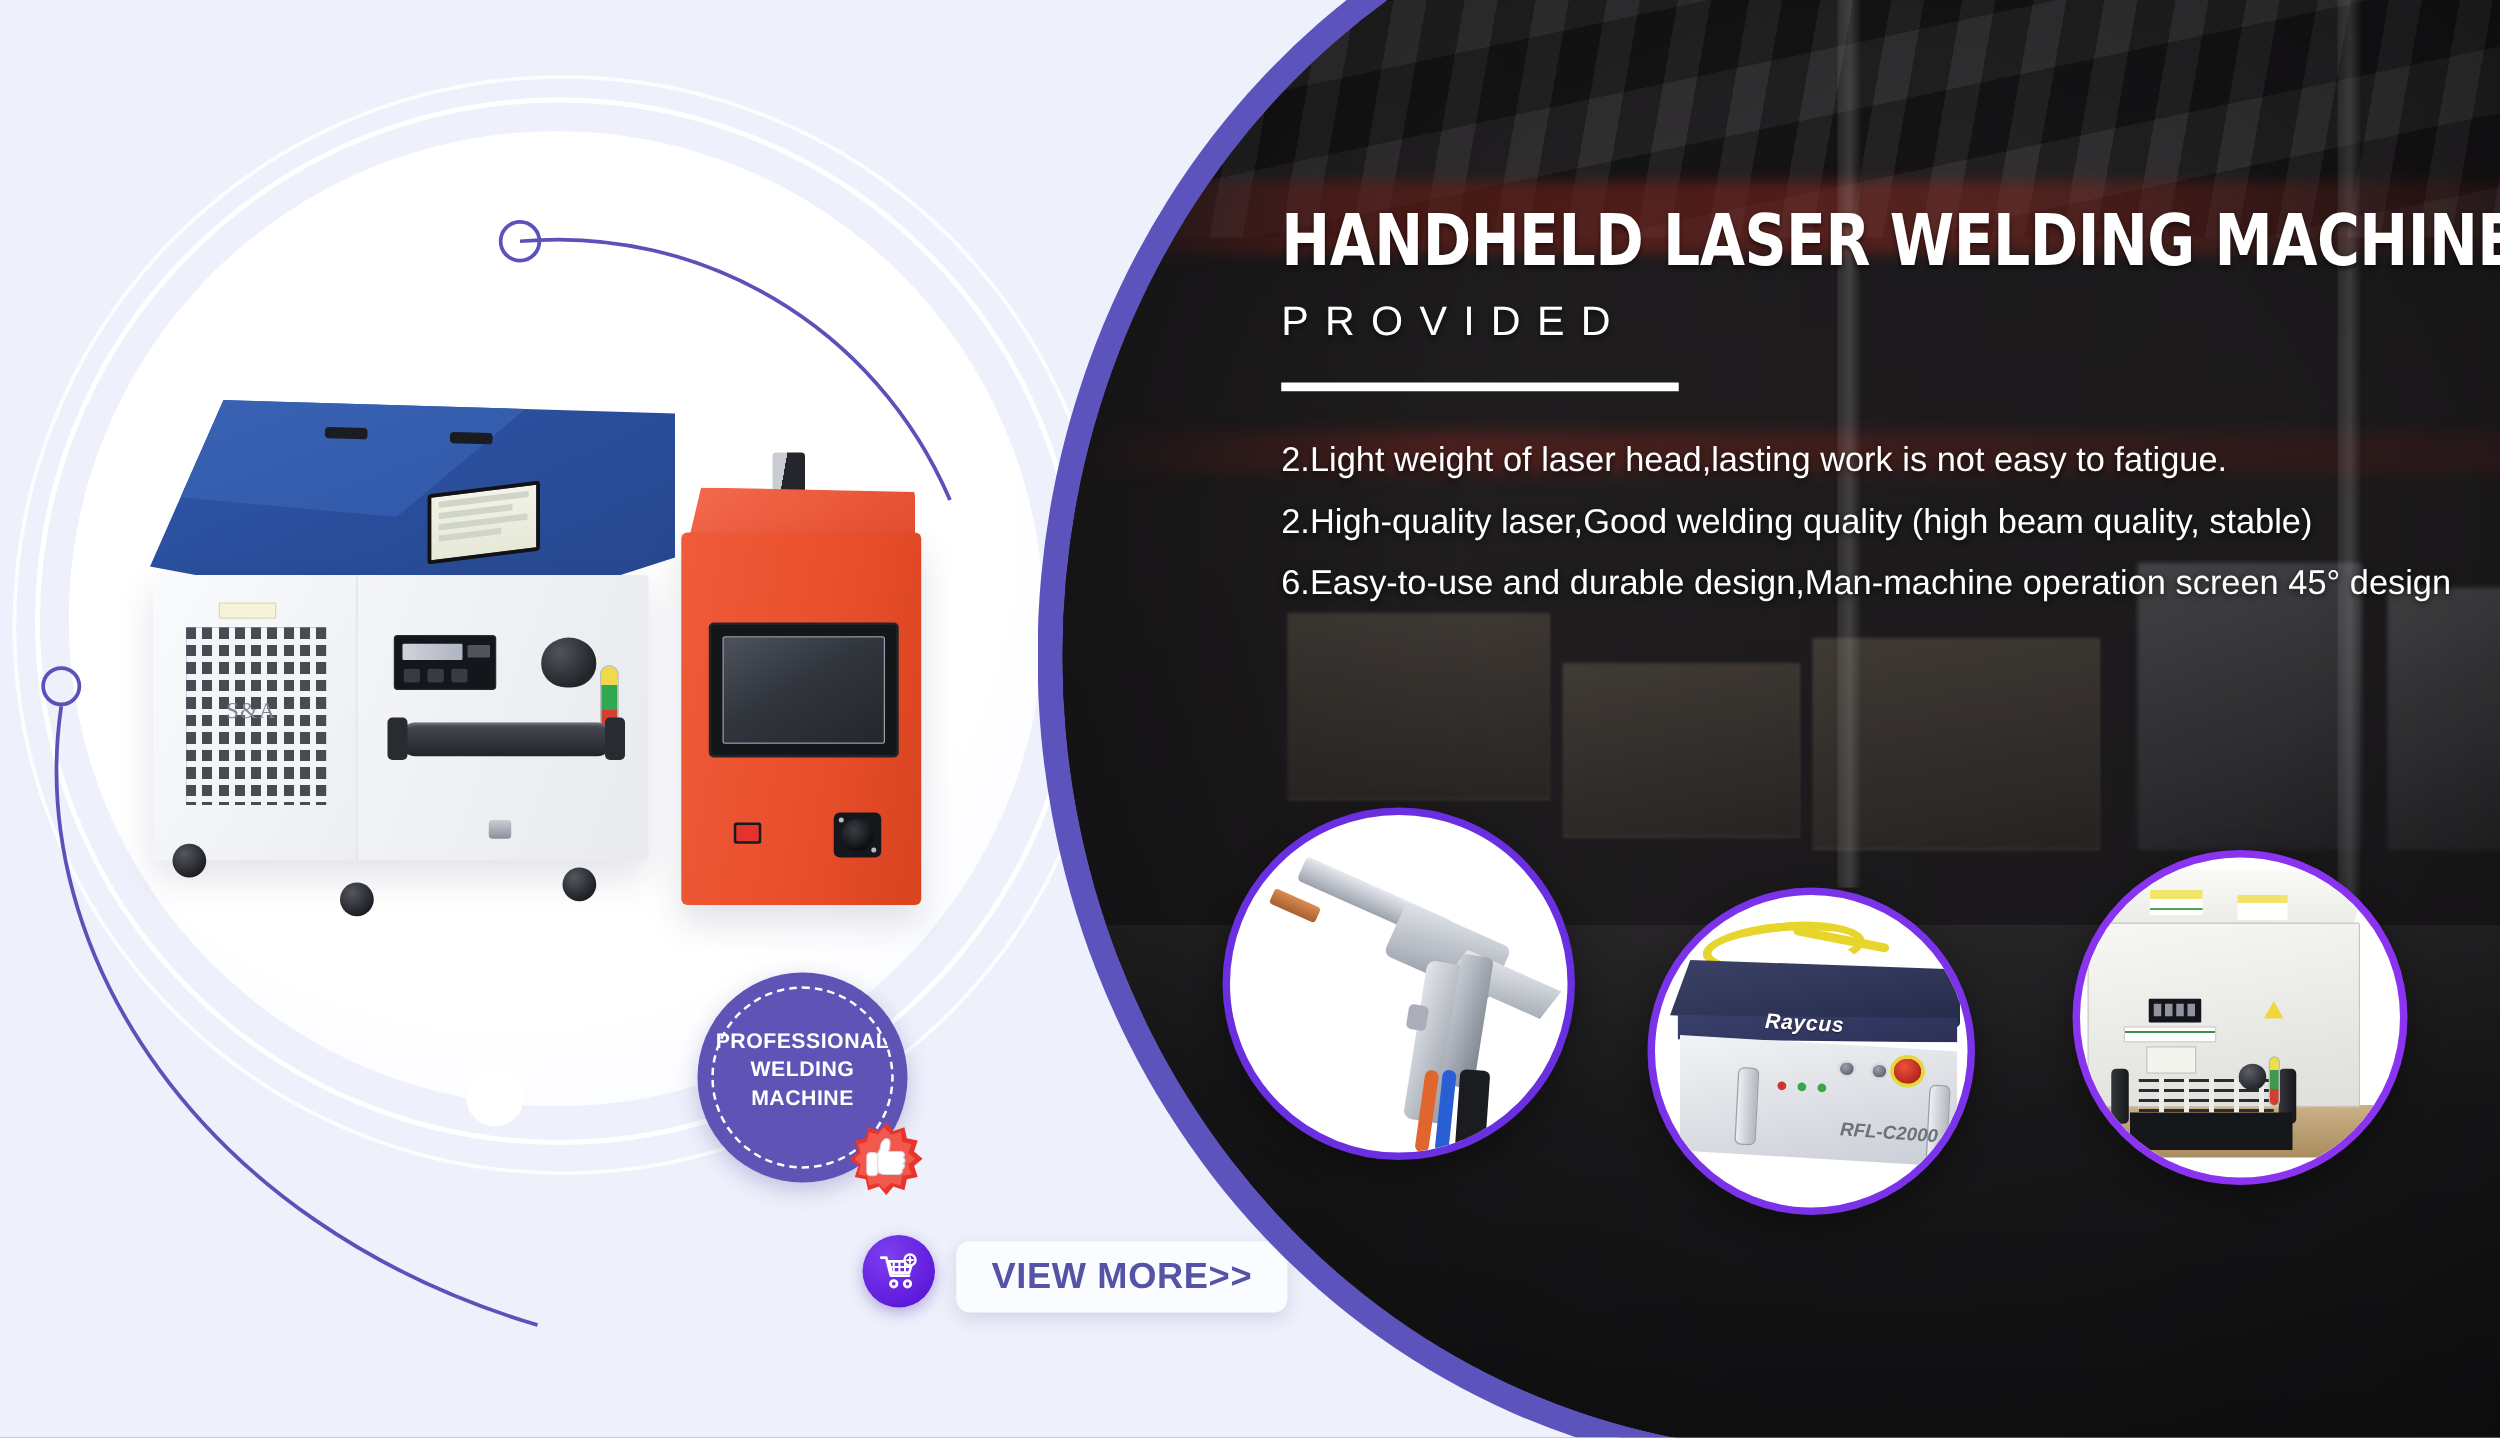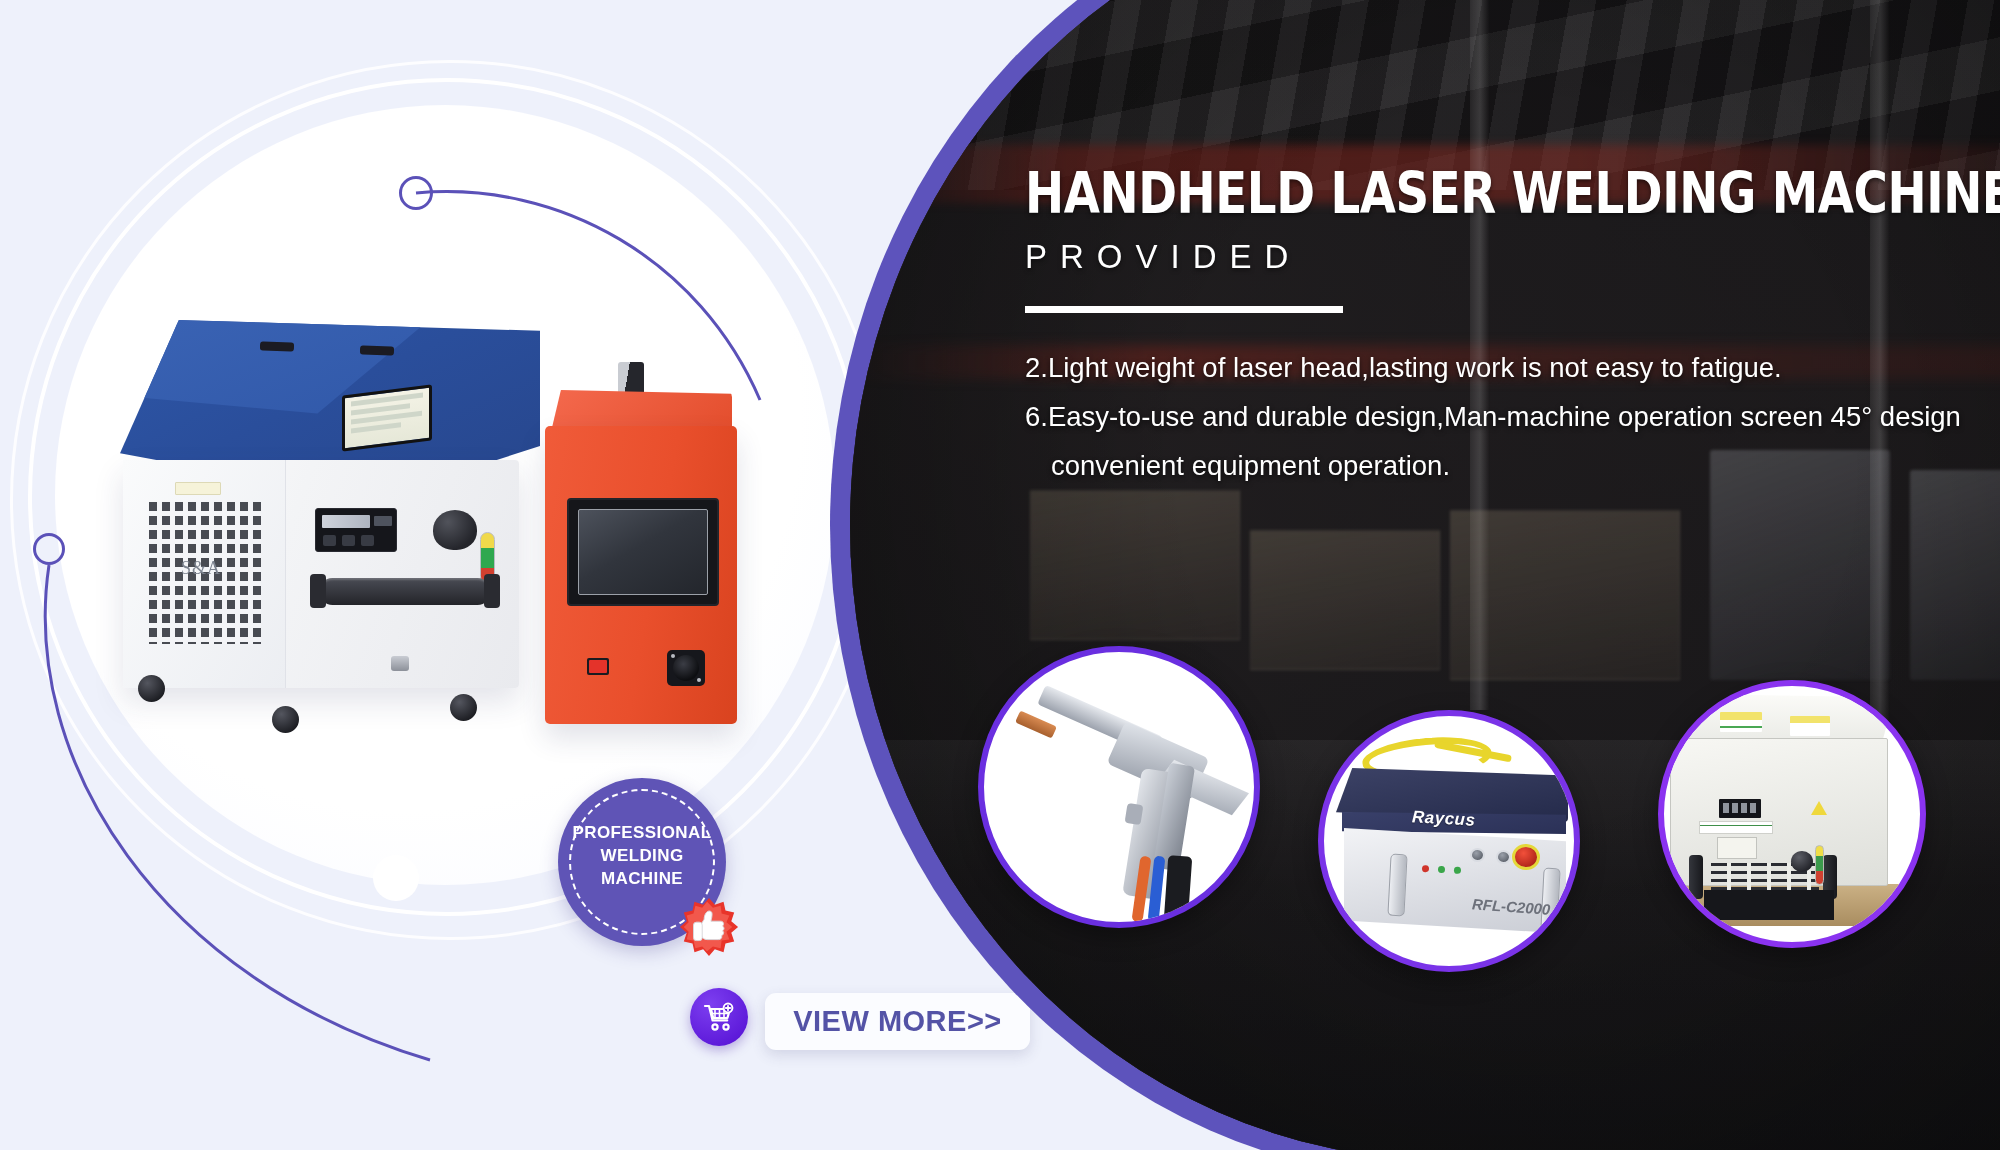--- a/index.html
+++ b/index.html
@@ -788,22 +788,24 @@
 
   <div class="content">
     <div class="title">HANDHELD LASER WELDING MACHINE</div>
     <div class="subtitle">PROVIDED</div>
     <div class="divider"></div>
     <div class="bullets">
       <div class="bullet">
         <span>2.Light weight of laser head,lasting work is not easy to fatigue.</span>
       </div>
       <div class="bullet">
+        <span>2.High-quality laser,Good welding quality (high beam quality, stable)</span>
+      </div>
+      <div class="bullet">
         <span>6.Easy-to-use and durable design,Man-machine operation screen 45° design</span>
-        <span class="cont">convenient equipment operation.</span>
       </div>
     </div>
   </div>
 
   <div class="pcircle c1">
     <div class="pc-inner">
       <div class="gun-tip"></div>
       <div class="gun-barrel"></div>
       <div class="gun-head"></div>
       <div class="gun-plate"></div>

